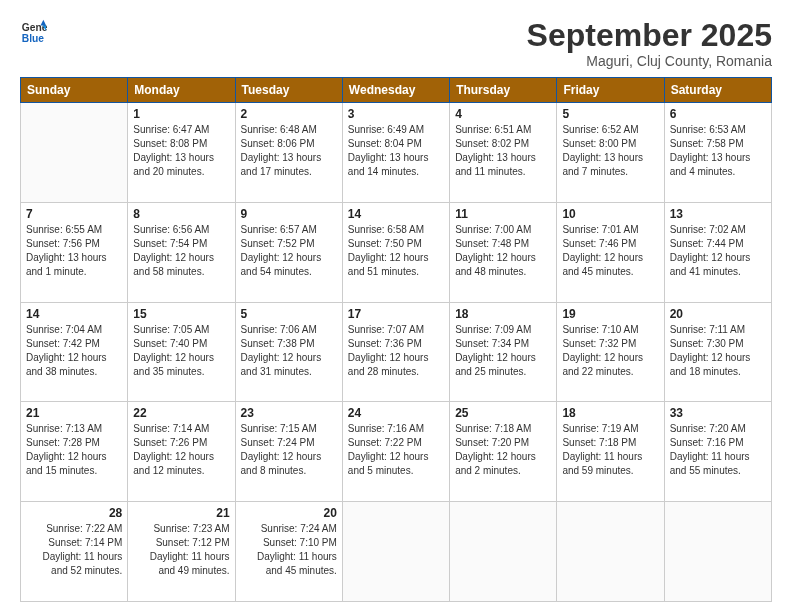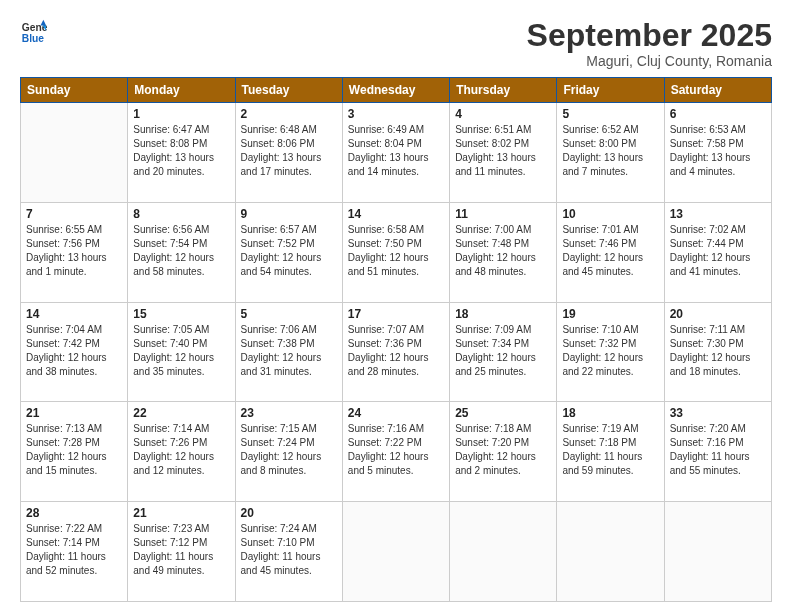--- a/index.html
+++ b/index.html
@@ -76,20 +76,21 @@
     .day-info {
       font-size: 10px;
       color: #333;
       line-height: 1.4;
     }
     .empty-cell {
       background: #fafafa;
     }
     .last-row td {
       height: 70px;
+      text-align: right;
     }
   </style>
 </head>
 <body>
 
 <div class="page">
   <div class="header">
     <div class="logo">
       <svg class="logo-icon" viewBox="0 0 30 30" xmlns="http://www.w3.org/2000/svg">
         <text x="2" y="14" font-size="11" font-weight="bold" fill="#333">General</text>

